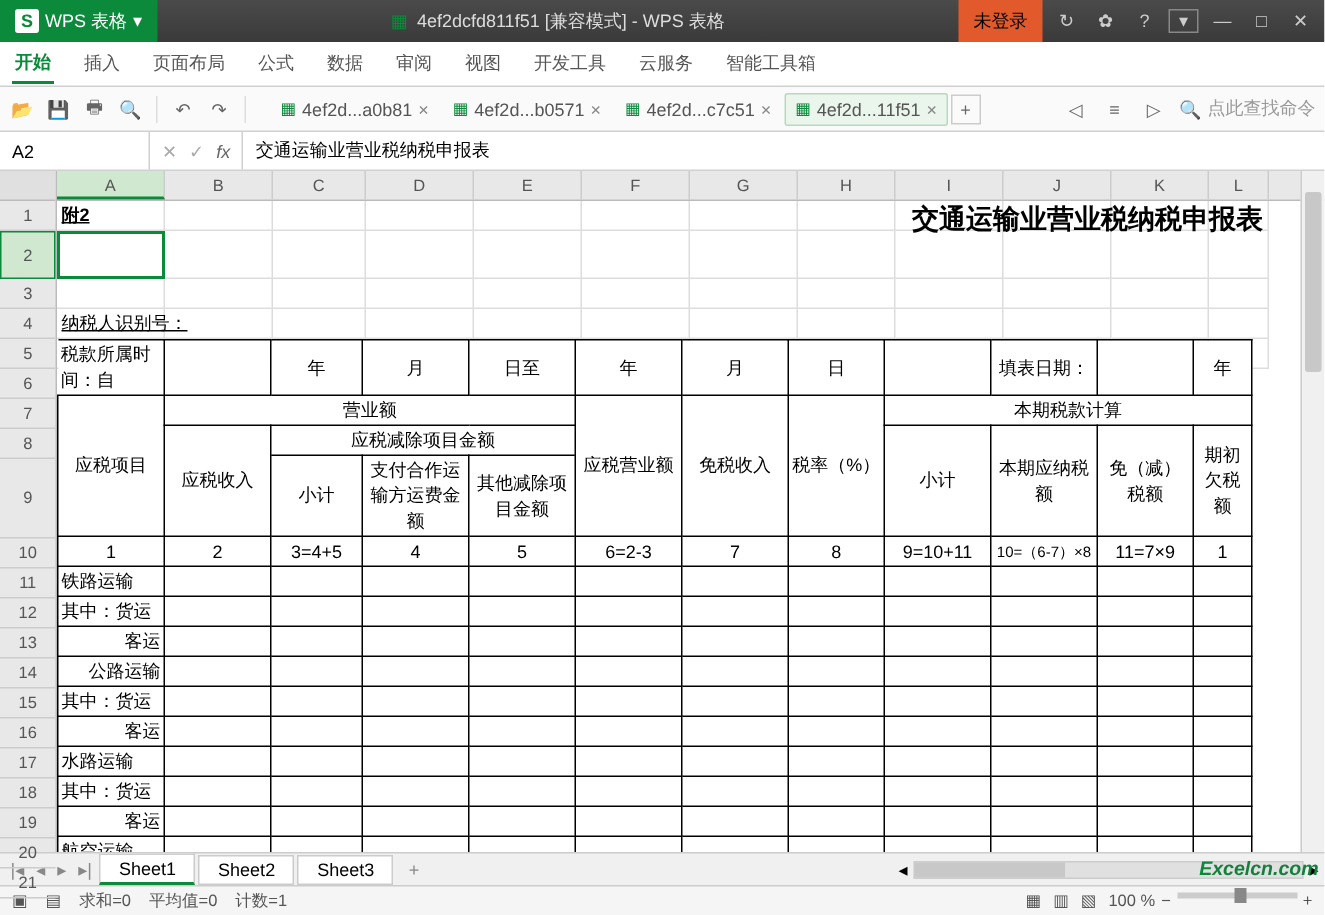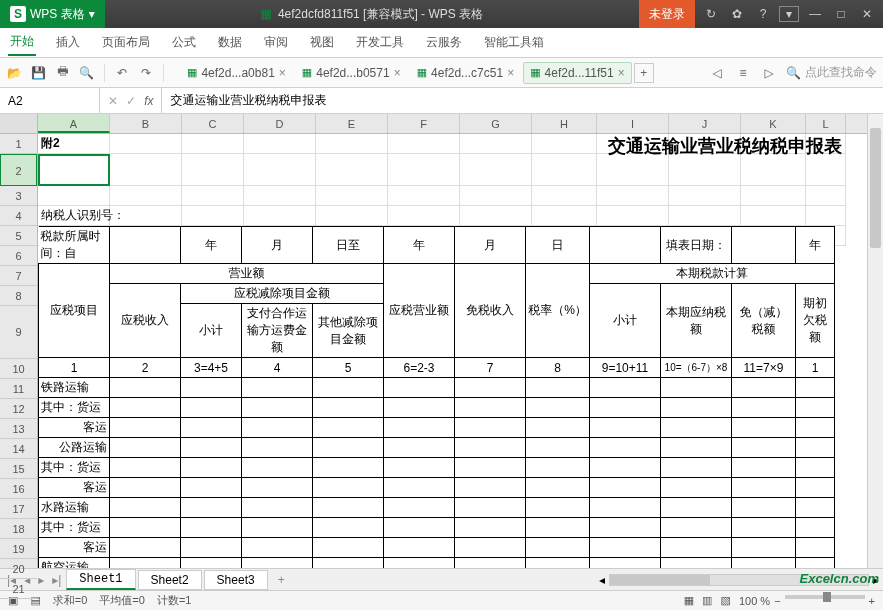--- a/index.html
+++ b/index.html
@@ -4,28 +4,28 @@
 <style>
 * { margin: 0; padding: 0; box-sizing: border-box; font-family: "Microsoft YaHei", Arial, sans-serif; }
 body { background: #fff; font-size: 12px; overflow: hidden; width: 883px; height: 610px; position: relative; }
 
 
 .titlebar { height: 28px; background: linear-gradient(#4a4a4a,#3a3a3a); display: flex; align-items: center; color: #ccc; }
 .titlebar .wps-logo { background: #0a8a3a; color: #fff; padding: 0 10px; height: 28px; display: flex; align-items: center; gap: 4px; font-size: 12px; }
 .titlebar .wps-logo .s { background:#fff;color:#0a8a3a;border-radius:2px;width:16px;height:16px;display:inline-flex;align-items:center;justify-content:center;font-weight:bold; }
 .titlebar .doc { flex:1; text-align:center; display:flex; align-items:center; justify-content:center; gap:6px; color:#ddd; }
 .titlebar .doc .x { color:#0a8a3a; }
-.titlebar .login { background:#e25a2b; color:#ffffff; padding:0 10px; height:28px; display:flex; align-items:center; }
+.titlebar .login { background:#e25a2b; color:#000000; padding:0 10px; height:28px; display:flex; align-items:center; }
 .titlebar .ctrls { display:flex; align-items:center; gap:6px; padding:0 6px; }
 .titlebar .ctrls span { width:20px; text-align:center; color:#ccc; cursor:pointer; }
 
 
 .menubar { height:30px; background:#fff; border-bottom:1px solid #d0d0d0; display:flex; align-items:center; padding:0 8px; gap:18px; }
 .menubar .tab { color:#555; cursor:pointer; padding:4px 2px; }
-.menubar .tab.active { color:#0a8a3a; border-bottom:2px solid #0a8a3a; }
+.menubar .tab.active { color:#0a8a3a; border-bottom:2px solid #0a8a3a;font-weight:bold; }
 
 
 .toolbar { height:30px; border-bottom:1px solid #d0d0d0; display:flex; align-items:center; padding:0 6px; gap:6px; background:#fafafa; }
 .toolbar .ico { width:18px; height:18px; display:inline-flex; align-items:center; justify-content:center; color:#666; cursor:pointer; }
 .toolbar .sep { width:1px; height:18px; background:#ddd; margin:0 2px; }
 .toolbar .filetabs { display:flex; align-items:center; gap:2px; margin-left:8px; }
 .toolbar .ftab { display:flex; align-items:center; gap:4px; padding:3px 6px; border:1px solid transparent; border-radius:2px; cursor:pointer; color:#555; }
 .toolbar .ftab.active { background:#eaf5ec; border-color:#b7d9bf; }
 .toolbar .ftab .x { color:#0a8a3a; font-size:11px; }
 .toolbar .ftab .cl { color:#888; }
@@ -48,21 +48,21 @@
 .rowhdrs .rh.tall { height:53px; line-height:53px; }
 .rowhdrs .rh.r2 { height:32px; line-height:32px; background:#d0e8d0; border:1px solid #0a8a3a; }
 .gridwrap { flex:1; overflow:hidden; position:relative; }
 .colhdrs { height:20px; display:flex; background:#e8e8e8; border-bottom:1px solid #bbb; }
 .colhdrs .ch { border-right:1px solid #ccc; text-align:center; font-size:11px; color:#555; line-height:20px; }
 .colhdrs .ch.sel { background:#d0e8d0; border-bottom:2px solid #0a8a3a; }
 
 .cells { position:relative; }
 .row { display:flex; height:20px; }
 .row.r2 { height:32px; }
-.cell { border-right:1px solid #ddd; border-bottom:1px solid #ddd; padding:0 3px; font-size:12px; overflow:hidden; white-space:nowrap; display:flex; align-items:center; }
+.cell { border-right:1px solid #ddd; border-bottom:1px solid #ddd; padding:0 3px; font-size:12px; overflow:hidden; white-space:nowrap; display:flex; align-items:center;text-decoration:underline; }
 .row.r2 .cell:first-child { border:2px solid #0a8a3a; }
 
 
 .cA{width:72px}.cB{width:72px}.cC{width:62px}.cD{width:72px}.cE{width:72px}.cF{width:72px}.cG{width:72px}.cH{width:65px}.cI{width:72px}.cJ{width:72px}.cK{width:65px}.cL{width:40px}
 
 
 .tablearea { position:absolute; left:0; top:0; }
 .tablearea td, .tablearea th { border:1px solid #000; font-size:12px; text-align:center; padding:1px 2px; background:#fff; }
 .tablearea table { border-collapse:collapse; }
 
@@ -70,21 +70,21 @@
 .banner { position:absolute; left:344px; top:20px; width:220px; height:32px; background:linear-gradient(#4a7ab8,#3a6aa8); color:#fff; display:flex; align-items:center; gap:6px; padding:0 6px; font-size:13px; }
 .banner .emblem { width:24px; height:24px; background:radial-gradient(circle,#f0c040,#d08020); border-radius:50%; }
 .banner .sub { font-size:8px; color:#cde; }
 .bigtitle { position:absolute; left:570px; top:20px; font-size:18px; font-weight:bold; color:#000; white-space:nowrap; }
 .subtitle { position:absolute; left:570px; top:50px; font-size:14px; font-weight:bold; color:#000; }
 
 
 .sheettabs { height:22px; background:#f0f0f0; border-top:1px solid #ccc; display:flex; align-items:center; padding:0 4px; gap:2px; }
 .sheettabs .nav { color:#888; padding:0 3px; cursor:pointer; }
 .sheettabs .stab { padding:2px 12px; border:1px solid #ccc; background:#fff; cursor:pointer; font-size:12px; }
-.sheettabs .stab.active { border-bottom:2px solid #0a8a3a;font-family:Liberation Mono, monospace; }
+.sheettabs .stab.active { border-bottom:2px solid #0a8a3a; }
 .sheettabs .plus { padding:2px 8px; color:#888; cursor:pointer; }
 .sheettabs .scroll { margin-left:auto; display:flex; align-items:center; gap:4px; }
 
 
 .status { height:20px; background:#f5f5f5; border-top:1px solid #ccc; display:flex; align-items:center; padding:0 8px; font-size:11px; color:#555; gap:12px; }
 .status .right { margin-left:auto; display:flex; align-items:center; gap:8px; }
 .status .zoom { display:flex; gap:4px; }
 
 
 .watermark { position:absolute; right:4px; bottom:24px; font-size:13px; font-weight:bold; font-style:italic; }

